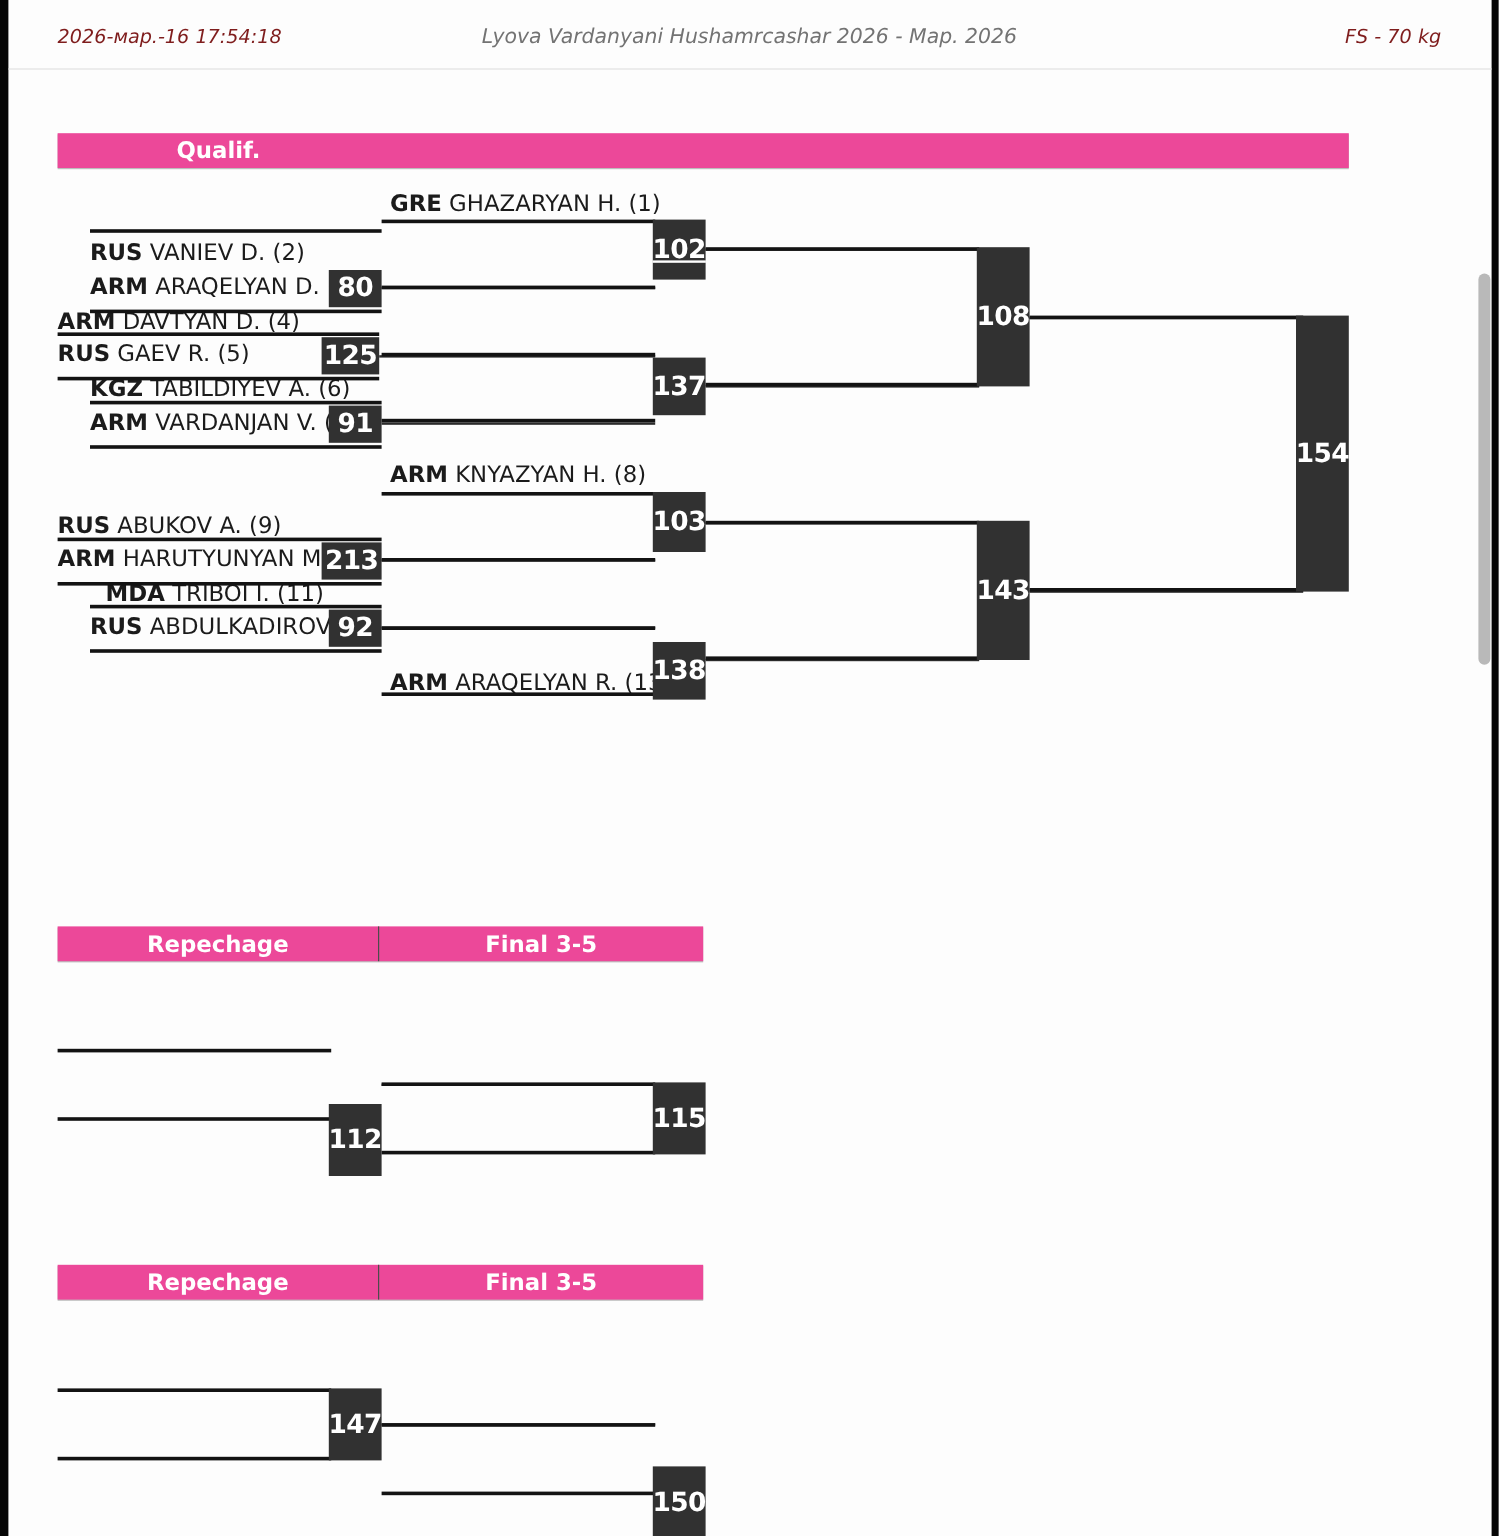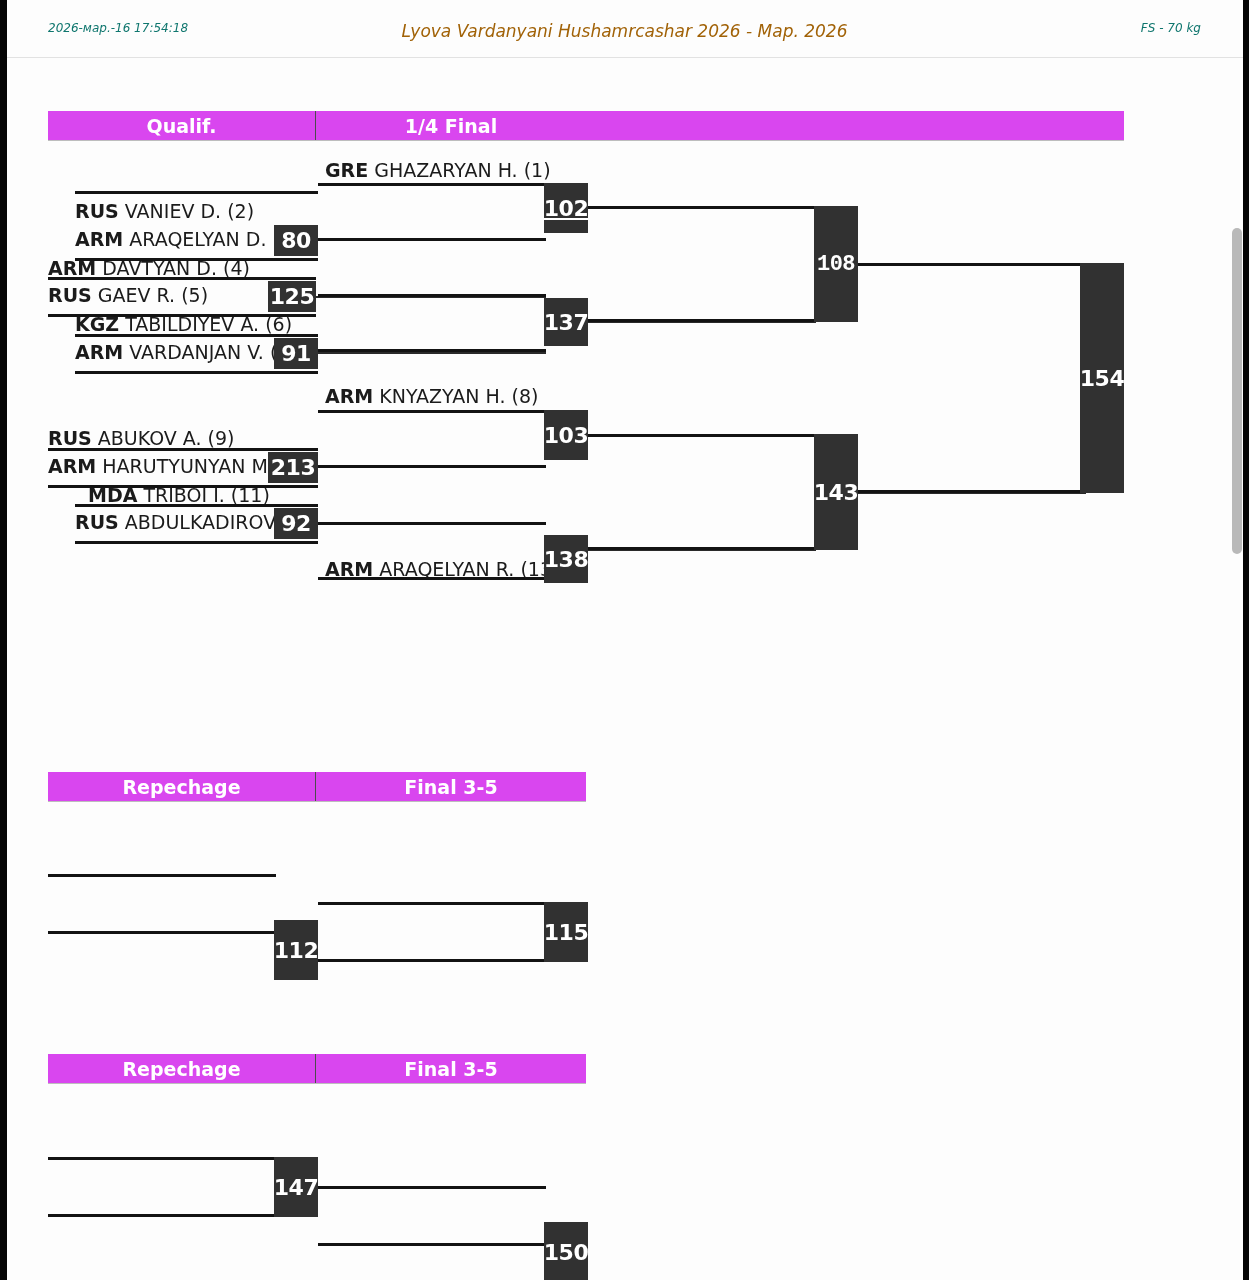--- a/index.html
+++ b/index.html
@@ -37,36 +37,36 @@
   #scroll-thumb {
     position: absolute; right: 7px; top: 228px; width: 10px; height: 326px;
     background: #b9b9b9; border-radius: 5px;
   }
 
   
   .meta {
     position: absolute;
     top: 21px;
     font-style: italic;
-    font-size: 12px;
-    color: #0f766e;
+    font-size: 16px;
+    color: #7f1d1d;
     white-space: nowrap;
   }
   #meta-datetime { left: 48px; }
   #meta-title {
     left: 0; width: 1249px; text-align: center;
-    font-size: 17px; color: #a16207;
+    font-size: 17px; color: #737373;
   }
   #meta-weight { right: 48px; }
 
   
   .header-bar {
     position: absolute;
     height: 29px;
-    background: #d946ef;
+    background: #ec4899;
     display: flex;
     align-items: stretch;
     box-shadow: 0 1px 0 rgba(0,0,0,.25);
   }
   .header-cell {
     color: #ffffff;
     font-weight: bold;
     font-size: 19px;
     display: flex;
     align-items: center;
@@ -153,21 +153,20 @@
 <div id="header-rule"></div>
 <div id="scroll-track"></div>
 <div id="scroll-thumb"></div>
 
 <div class="meta" id="meta-datetime">2026-мар.-16 17:54:18</div>
 <div class="meta" id="meta-title">Lyova Vardanyani Hushamrcashar 2026 - Map. 2026</div>
 <div class="meta" id="meta-weight">FS - 70 kg</div>
 
 <div class="header-bar" id="header-main">
   <div class="header-cell" style="width:268px">Qualif.</div>
-  <div class="header-cell" style="width:270px">1/4 Final</div>
 </div>
 
 <div class="plain-name" style="left:325px; top:159px;">
   <b>GRE</b> 
   <span>GHAZARYAN H.</span> 
   <span>(1)</span>
 </div>
 
 <div class="plain-name" style="left:75px; top:200px;">
   <b>RUS</b> 
@@ -306,21 +305,21 @@
   <div class="rail top" style="width:228px;"></div>
   <div class="rail bottom" style="width:228px;"></div>
 </div>
 <div class="score-box" style="left:544px; top:535px; width:44px; height:48px;">138</div>
 <div class="feed" style="left:588px; top:549px; width:228px;"></div>
 
 <div class="match" style="left:588px; top:206px; width:228px; height:116px;">
   <div class="rail top" style="width:228px;"></div>
   <div class="rail bottom" style="width:228px;"></div>
 </div>
-<div class="score-box" style="left:814px; top:206px; width:44px; height:116px;font-family:Liberation Mono, monospace;">108</div>
+<div class="score-box" style="left:814px; top:206px; width:44px; height:116px;">108</div>
 <div class="feed" style="left:858px; top:264px; width:228px;"></div>
 
 <div class="match" style="left:588px; top:434px; width:228px; height:116px;">
   <div class="rail top" style="width:228px;"></div>
   <div class="rail bottom" style="width:228px;"></div>
 </div>
 <div class="score-box" style="left:814px; top:434px; width:44px; height:116px;">143</div>
 <div class="feed" style="left:858px; top:492px; width:228px;"></div>
 
 <div class="match" style="left:858px; top:263px; width:228px; height:230px;">

